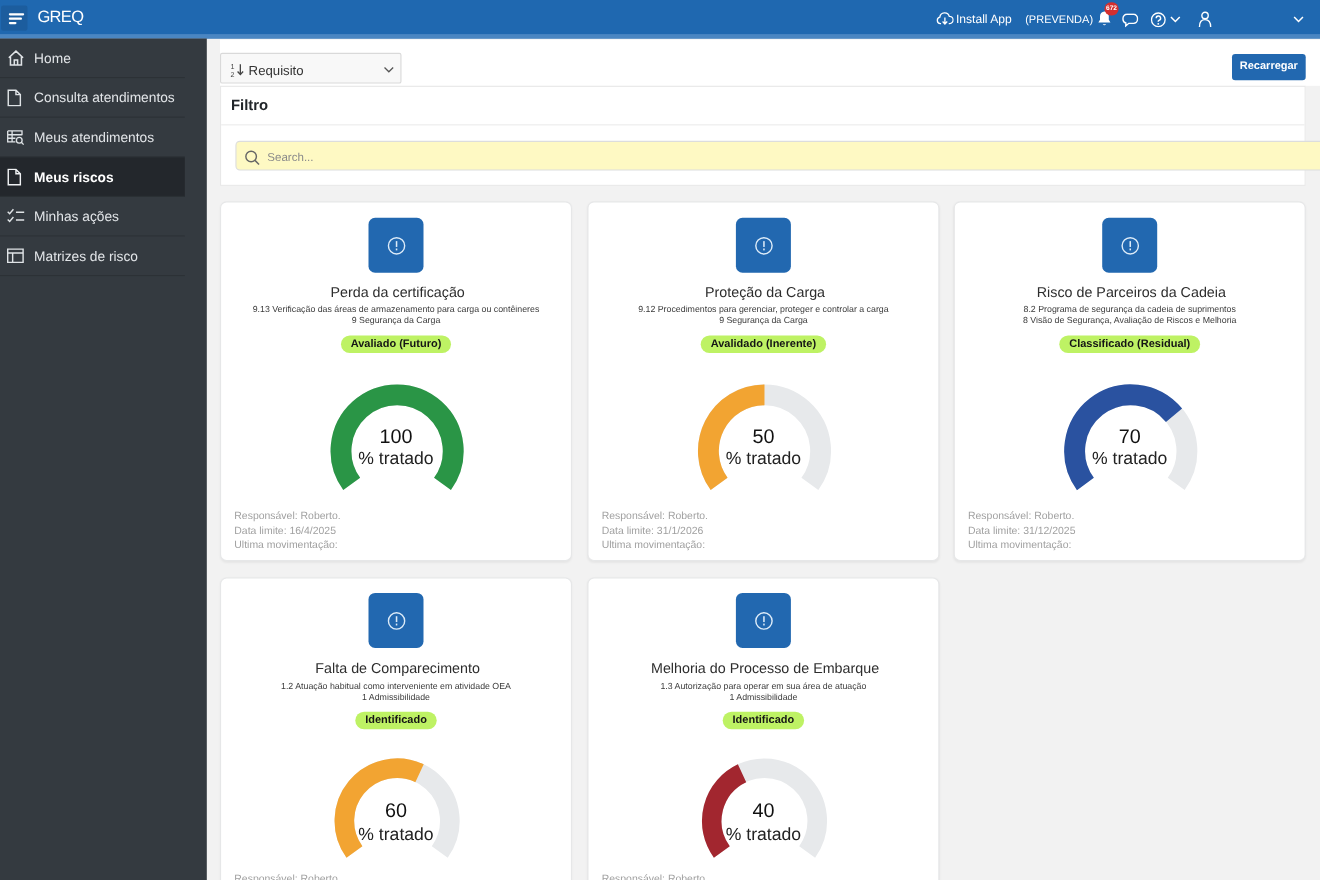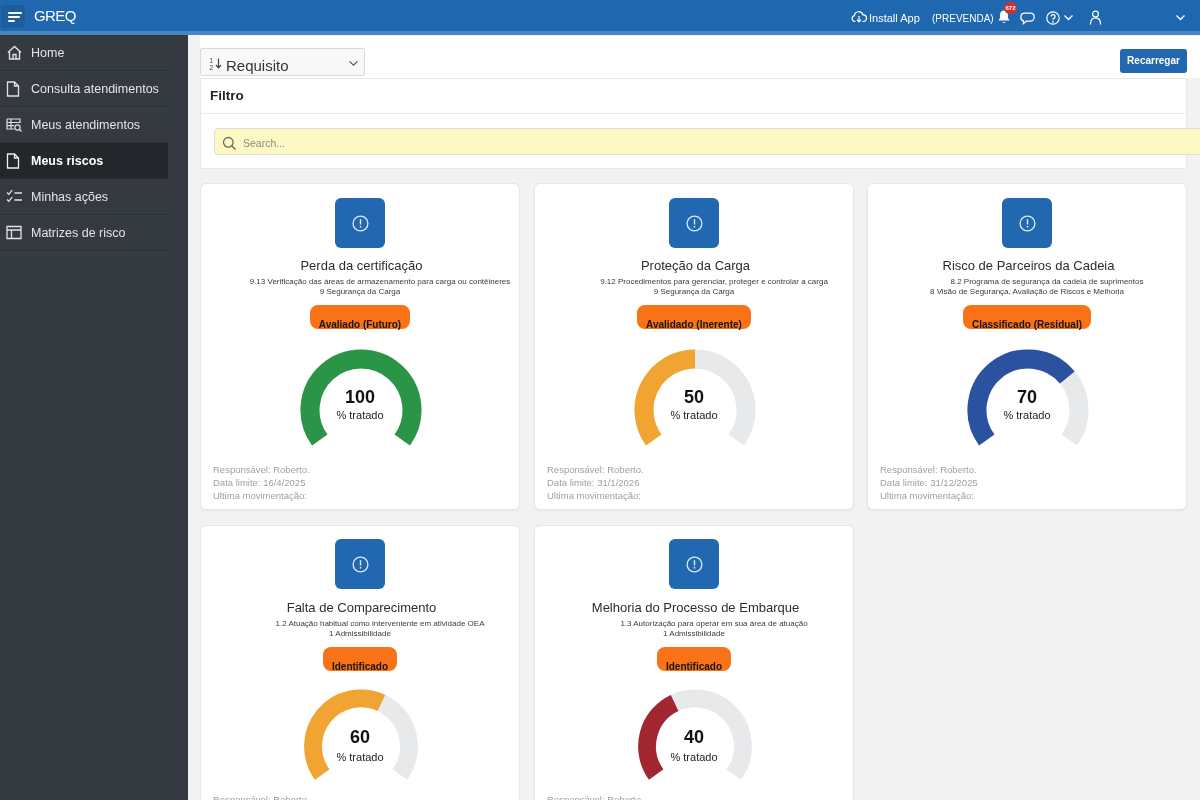--- a/index.html
+++ b/index.html
@@ -9,41 +9,41 @@
 #hamb span { position:absolute; left:7px; height:2px; background:#fff; border-radius:1px; }
 #greq { position:absolute; left:34px; top:7px; color:#fff; font-size:15px; font-weight:normal; letter-spacing:-0.6px; }
 .tbtxt { position:absolute; top:12px; color:#fff; font-size:11px; }
 #sidebar { position:absolute; left:0; top:35px; width:188px; height:765px; background:#343a40; }
 .sitem { position:absolute; left:0; width:168px; height:36px; border-bottom:1px solid #2c3136; color:#e2e5e8; font-size:12.5px; }
 .sitem.active { background:#23272c; font-weight:bold; color:#fff; }
 .sitem .lbl { position:absolute; left:31px; top:11px; }
 .sitem svg { position:absolute; left:6px; top:10px; }
 #toolbar { position:absolute; left:200px; top:36px; width:1000px; height:42px; background:#ffffff; }
 #dropdown { position:absolute; left:200px; top:48px; width:165px; height:28px; background:#f8f8f8; border:1px solid #d9d9d9; border-radius:2px; }
-#dropdown .txt { position:absolute; left:25px; top:8px; font-size:15px; color:#333; }
+#dropdown .txt { position:absolute; left:25px; top:8px; font-size:12px; color:#333; }
 #recarregar { position:absolute; left:1120px; top:49px; width:67px; height:24px; background:#2268b0; border-radius:3px; color:#fff; font-size:10px; font-weight:bold; text-align:center; line-height:24px; }
 #panel { position:absolute; left:200px; top:78px; width:987px; height:91px; background:#fff; border:1px solid #e8e8e8; }
 #panel .hdr { position:absolute; left:0; top:0; width:985px; height:35px; border-bottom:1px solid #ececec; }
 #panel .hdr .t { position:absolute; left:9px; top:9px; font-size:13.5px; font-weight:bold; color:#212529; }
 #search { position:absolute; left:13px; top:49px; width:1108px; height:27px; background:#fef9c3; border:1px solid #dcdddd; border-radius:4px; }
 #search .ph { position:absolute; left:28px; top:8px; font-size:10.5px; color:#8a8a8a; }
 .card { position:absolute; width:320px; background:#fff; border:1px solid #e6e7e8; border-radius:6px; box-shadow:0 1px 2px rgba(0,0,0,0.05); }
 .r1 { top:183px; height:327px; }
 .r2 { top:525px; height:327px; }
 .c1 { left:200px; } .c2 { left:534px; } .c3 { left:867px; }
 .ibox { position:absolute; left:134px; top:14px; width:50px; height:50px; background:#2268b0; border-radius:6px; }
 .ctitle { position:absolute; left:0; width:321px; text-align:center; font-size:13px; color:#2d2d2d; top:74px; }
-.csub1 { position:absolute; left:0; width:318px; text-align:center; font-size:8px; color:#3b3b3b; top:93px;margin-left:20px; }
+.csub1 { position:absolute; left:0; width:318px; text-align:center; font-size:8px; color:#3b3b3b; top:93px; }
 .csub2 { position:absolute; left:0; width:318px; text-align:center; font-size:8px; color:#3b3b3b; top:103px; }
 .pillrow { position:absolute; left:0; top:121px; width:318px; text-align:center; }
-.pill { display:block; margin:0 auto; width:fit-content; background:#f97316; border-radius:8px; height:16px; line-height:16px; padding:12px 9px; font-size:10px; font-weight:bold; color:#151515; }
+.pill { display:block; margin:0 auto; width:fit-content; background:#bef264; border-radius:8px; height:16px; line-height:16px; padding:0 9px; font-size:10px; font-weight:bold; color:#151515; }
 .gauge { position:absolute; left:99px; top:165px; }
 .r2 .gauge { top:163px; transform:scale(0.94); transform-origin:50% 0; }
-.gnum { position:absolute; left:0; width:318px; text-align:center; top:203px; font-size:18px; font-weight:bold; color:#111; }
-.glbl { position:absolute; left:0; width:318px; text-align:center; top:225px; font-size:11px; color:#222; }
+.gnum { position:absolute; left:0; width:318px; text-align:center; top:203px; font-size:18px; font-weight:normal; color:#111; }
+.glbl { position:absolute; left:0; width:318px; text-align:center; top:225px; font-size:16px; color:#222; }
 .r2 .gnum { top:201px; }
 .r2 .glbl { top:225px; }
 .cinfo { position:absolute; left:12px; top:280px; font-size:9.5px; color:#a0a0a0; line-height:12.8px; }
 .r2 .cinfo { top:268px; }
 </style>
 </head>
 <body>
 <div id="toolbar"></div>
 <div id="topbar">
   <div id="hamb">

